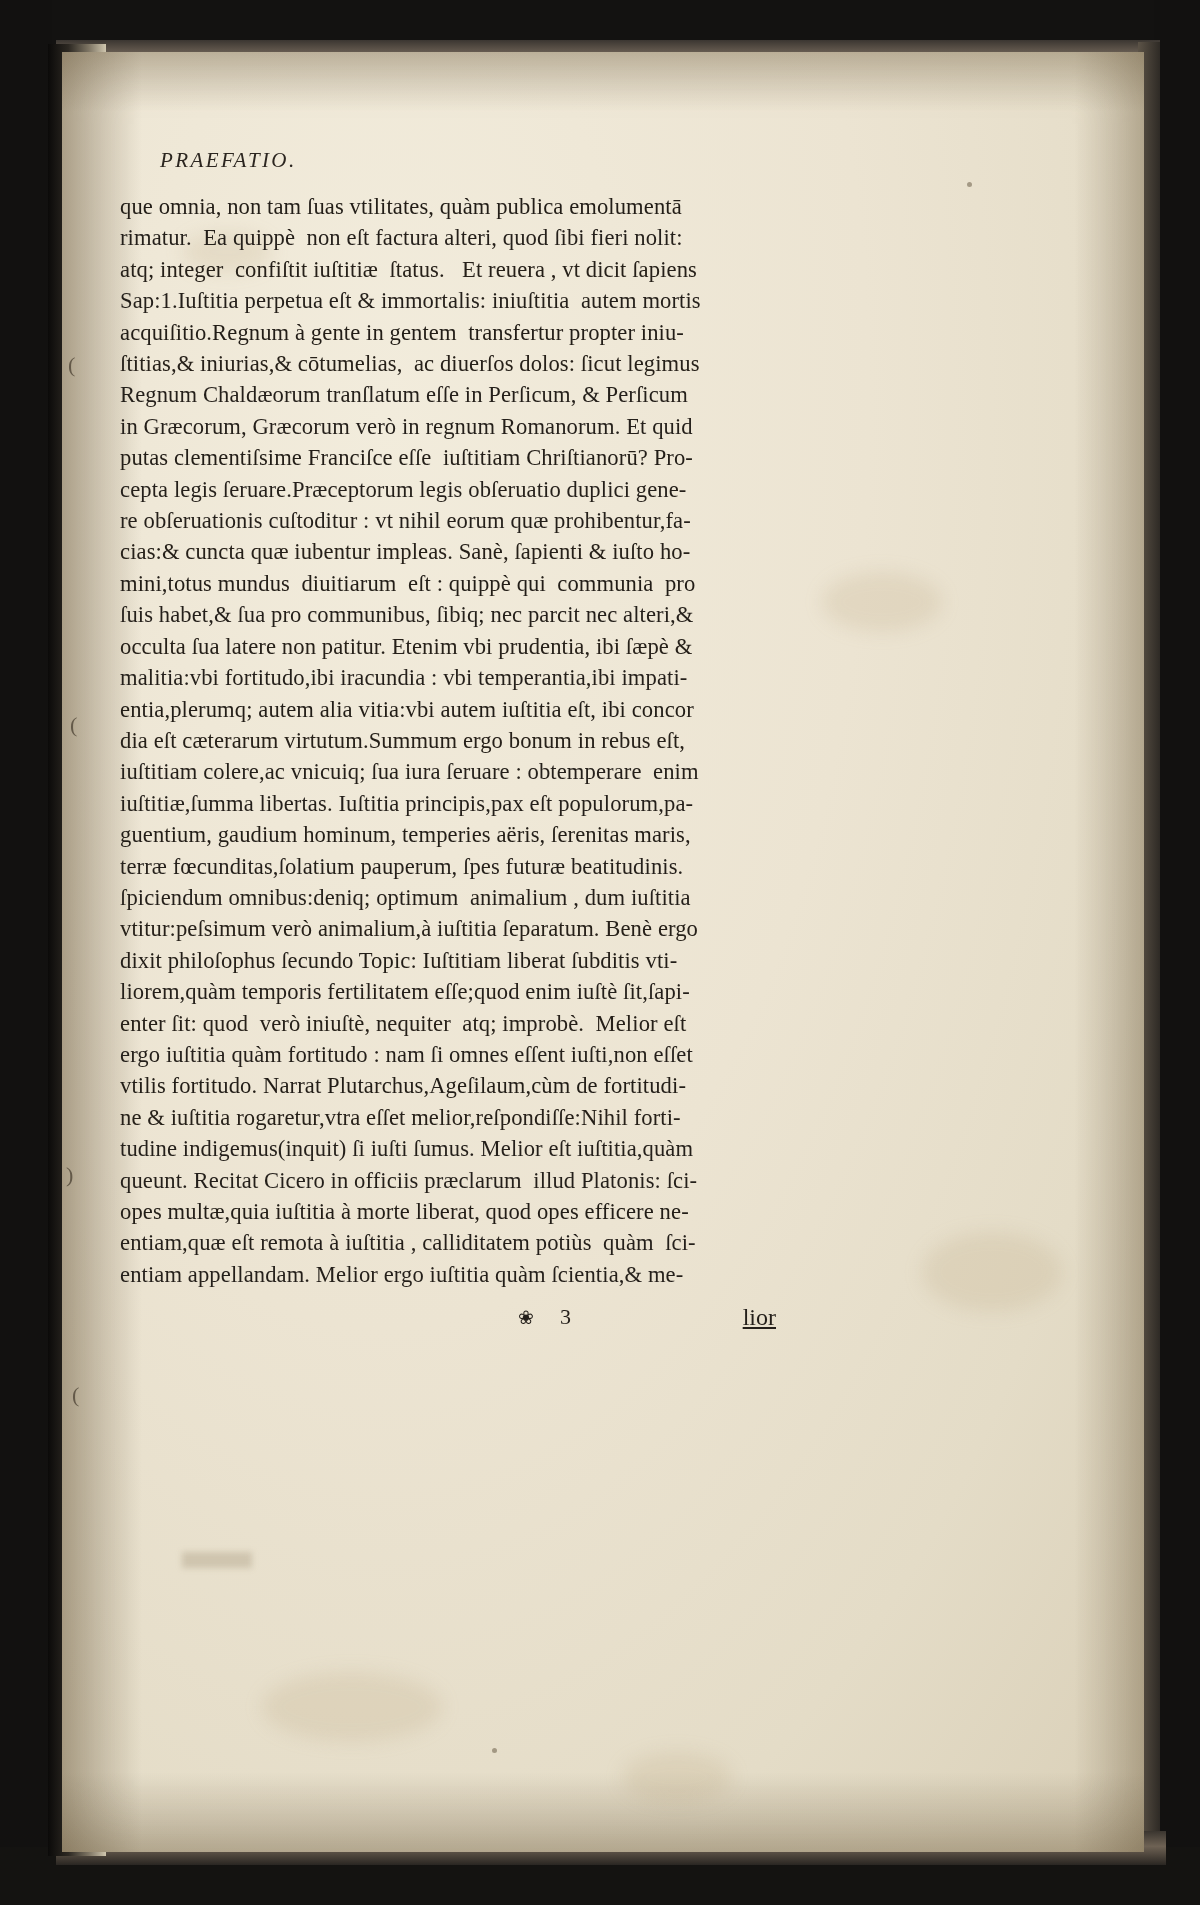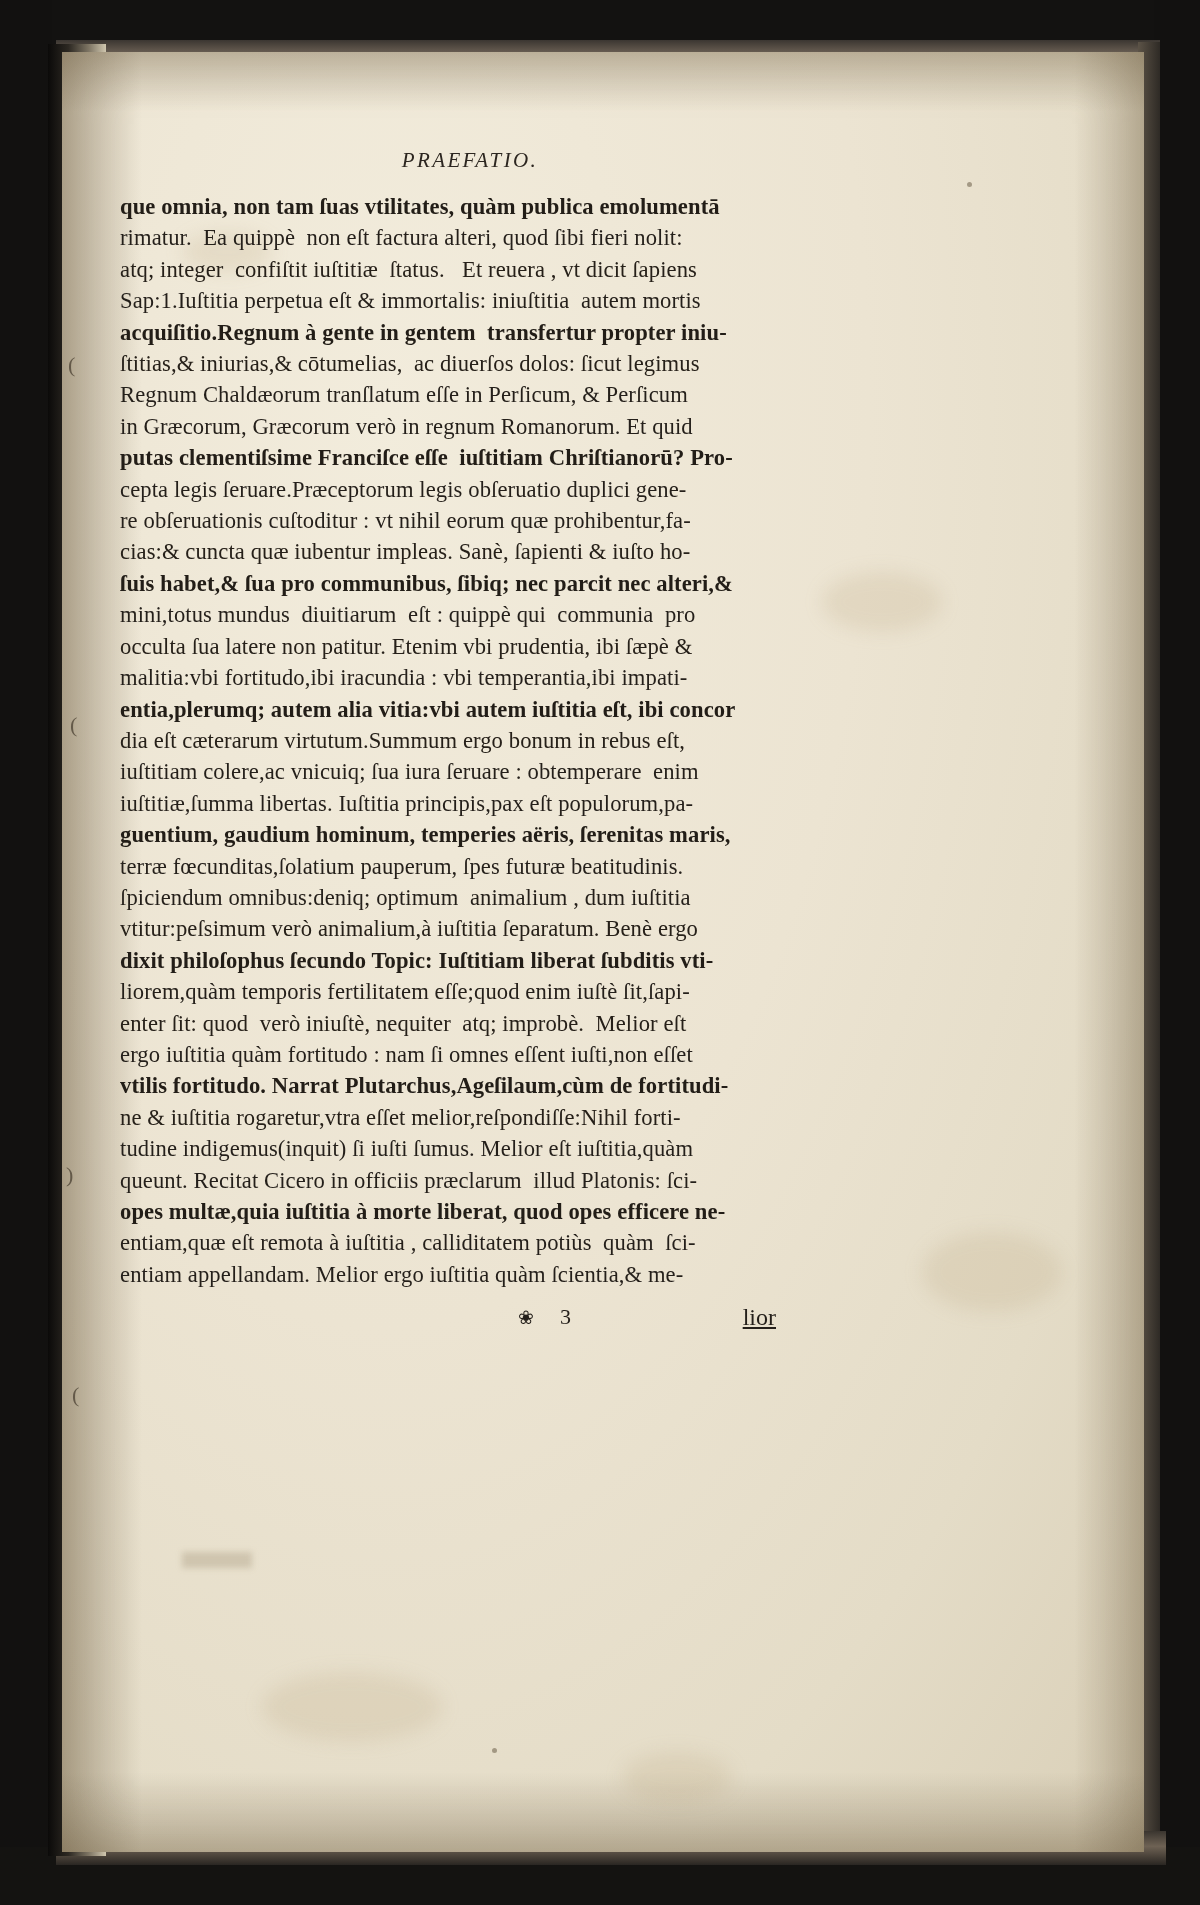--- a/index.html
+++ b/index.html
@@ -108,39 +108,39 @@
 
   
   #text-block {
     position: absolute;
     left: 58px;
     top: 96px;
     width: 660px;
     padding: 0;
   }
   #running-head {
-    text-align: center;
+    text-align: left;
     font-style: italic;
     font-size: 21px;
     letter-spacing: 2.4px;
     color: #2c2620;
     margin: 0 0 18px 0;
     padding-left: 40px;
     font-family: "Liberation Serif", serif;
   }
   .body-line {
     font-size: 22.6px;
     line-height: 31.4px;
     color: #241f1a;
     white-space: pre;
     letter-spacing: .1px;
     text-rendering: optimizeLegibility;
   }
   .body-line:nth-child(3n)   { color: #262019; }
-  .body-line:nth-child(4n+1) { color: #221d17; font-weight: bold; }
+  .body-line:nth-child(4n+1) { color: #221d17; }
 
   
   #foot-line {
     margin-top: 14px;
     font-size: 22.6px;
     color: #241f1a;
     position: relative;
     height: 34px;
   }
   #signature-mark {
@@ -225,22 +225,22 @@
           <div class="body-line">atq; integer  confiſtit iuſtitiæ  ſtatus.   Et reuera , vt dicit ſapiens</div>
           <div class="body-line">Sap:1.Iuſtitia perpetua eſt &amp; immortalis: iniuſtitia  autem mortis</div>
           <div class="body-line">acquiſitio.Regnum à gente in gentem  transfertur propter iniu-</div>
           <div class="body-line">ſtitias,&amp; iniurias,&amp; cōtumelias,  ac diuerſos dolos: ſicut legimus</div>
           <div class="body-line">Regnum Chaldæorum tranſlatum eſſe in Perſicum, &amp; Perſicum</div>
           <div class="body-line">in Græcorum, Græcorum verò in regnum Romanorum. Et quid</div>
           <div class="body-line">putas clementiſsime Franciſce eſſe  iuſtitiam Chriſtianorū? Pro-</div>
           <div class="body-line">cepta legis ſeruare.Præceptorum legis obſeruatio duplici gene-</div>
           <div class="body-line">re obſeruationis cuſtoditur : vt nihil eorum quæ prohibentur,fa-</div>
           <div class="body-line">cias:&amp; cuncta quæ iubentur impleas. Sanè, ſapienti &amp; iuſto ho-</div>
+          <div class="body-line">mini,totus mundus  diuitiarum  eſt : quippè qui  communia  pro</div>
           <div class="body-line">ſuis habet,&amp; ſua pro communibus, ſibiq; nec parcit nec alteri,&amp;</div>
-          <div class="body-line">mini,totus mundus  diuitiarum  eſt : quippè qui  communia  pro</div>
           <div class="body-line">occulta ſua latere non patitur. Etenim vbi prudentia, ibi ſæpè &amp;</div>
           <div class="body-line">malitia:vbi fortitudo,ibi iracundia : vbi temperantia,ibi impati-</div>
           <div class="body-line">entia,plerumq; autem alia vitia:vbi autem iuſtitia eſt, ibi concor</div>
           <div class="body-line">dia eſt cæterarum virtutum.Summum ergo bonum in rebus eſt,</div>
           <div class="body-line">iuſtitiam colere,ac vnicuiq; ſua iura ſeruare : obtemperare  enim</div>
           <div class="body-line">iuſtitiæ,ſumma libertas. Iuſtitia principis,pax eſt populorum,pa-</div>
           <div class="body-line">guentium, gaudium hominum, temperies aëris, ſerenitas maris,</div>
           <div class="body-line">terræ fœcunditas,ſolatium pauperum, ſpes futuræ beatitudinis.</div>
           <div class="body-line">ſpiciendum omnibus:deniq; optimum  animalium , dum iuſtitia</div>
           <div class="body-line">vtitur:peſsimum verò animalium,à iuſtitia ſeparatum. Benè ergo</div>

